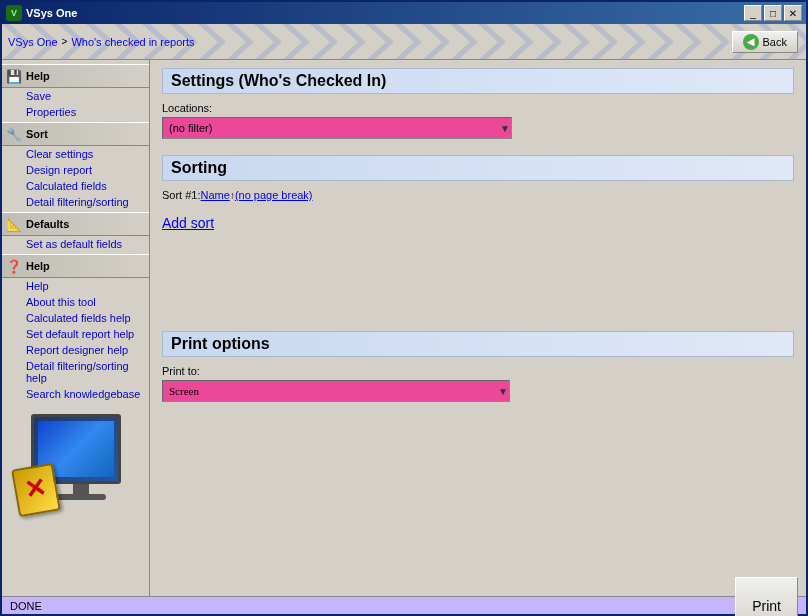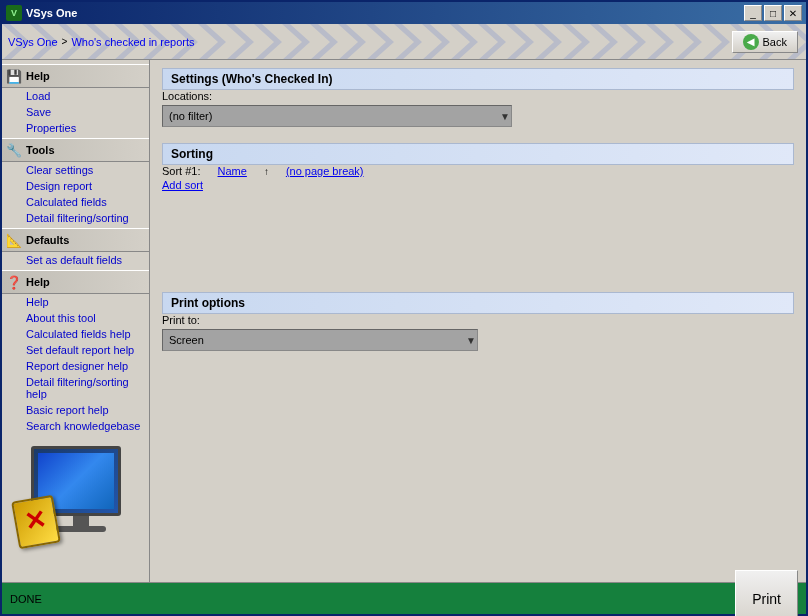--- a/index.html
+++ b/index.html
@@ -162,38 +162,38 @@
       overflow-y: auto;
       background: #d4d0c8;
     }
     .section-block {
       margin-bottom: 16px;
     }
     .section-header {
       background: linear-gradient(to right, #c8d8f0, #e0e8f8);
       border: 1px solid #aab8d0;
       padding: 3px 8px;
-      font-size: 12px;
+      font-size: 16px;
       font-weight: bold;
       color: #000;
-      margin-bottom: 0;
+      margin-bottom: 8px;
     }
     .form-label {
       font-size: 11px;
       color: #000;
       margin-bottom: 3px;
     }
     .dropdown-wrap {
       position: relative;
       display: inline-block;
     }
     .dropdown {
       width: 350px;
       height: 22px;
-      background: #a3a3a3;
+      background: #ec4899;
       border: 1px solid #888;
       border-top-color: #666;
       border-left-color: #666;
       padding: 2px 6px;
       font-size: 11px;
       appearance: none;
       -webkit-appearance: none;
       cursor: pointer;
     }
     .dropdown-arrow {
@@ -201,49 +201,49 @@
       right: 2px;
       top: 50%;
       transform: translateY(-50%);
       pointer-events: none;
       font-size: 10px;
       color: #333;
     }
     .sort-row {
       display: flex;
       align-items: center;
-      gap: 17px;
-      font-size: 11px;
-      margin-bottom: 0;
+      gap: 0;
+      font-size: 11px;
+      margin-bottom: 12px;
     }
     .sort-link {
       color: #0000ee;
       text-decoration: underline;
       cursor: pointer;
     }
     .sort-arrow {
       font-size: 10px;
       color: #000;
     }
     .sort-paren {
       color: #0000ee;
       text-decoration: underline;
       cursor: pointer;
     }
     .add-sort {
       color: #0000ee;
       text-decoration: underline;
       cursor: pointer;
-      font-size: 11px;
+      font-size: 14px;
       margin-top: 2px;
       display: inline-block;
     }
     .status-bar {
-      height: 32px;
-      background: #15803d;
+      height: 18px;
+      background: #c4b5fd;
       border-top: 1px solid #888;
       display: flex;
       align-items: center;
       padding: 0 8px;
       justify-content: space-between;
       flex-shrink: 0;
     }
     .status-text {
       font-size: 11px;
       color: #000;
@@ -300,29 +300,28 @@
 
   <div class="content-area">
 
     <div class="sidebar">
 
       <div class="sidebar-section">
         <div class="sidebar-section-header">
           <span class="sidebar-section-icon">💾</span>
           <span>Help</span>
         </div>
-        <div class="sidebar-item">Load</div>
         <div class="sidebar-item">Save</div>
         <div class="sidebar-item">Properties</div>
       </div>
 
       <div class="sidebar-section">
         <div class="sidebar-section-header">
           <span class="sidebar-section-icon">🔧</span>
-          <span>Tools</span>
+          <span>Sort</span>
         </div>
         <div class="sidebar-item">Clear settings</div>
         <div class="sidebar-item">Design report</div>
         <div class="sidebar-item">Calculated fields</div>
         <div class="sidebar-item">Detail filtering/sorting</div>
       </div>
 
       <div class="sidebar-section">
         <div class="sidebar-section-header">
           <span class="sidebar-section-icon">📐</span>
@@ -335,21 +334,20 @@
         <div class="sidebar-section-header">
           <span class="sidebar-section-icon">❓</span>
           <span>Help</span>
         </div>
         <div class="sidebar-item">Help</div>
         <div class="sidebar-item">About this tool</div>
         <div class="sidebar-item">Calculated fields help</div>
         <div class="sidebar-item">Set default report help</div>
         <div class="sidebar-item">Report designer help</div>
         <div class="sidebar-item">Detail filtering/sorting help</div>
-        <div class="sidebar-item">Basic report help</div>
         <div class="sidebar-item">Search knowledgebase</div>
       </div>
 
       <div style="padding: 10px 4px; display:flex; justify-content:center;">
         <div style="position:relative; width:130px; height:110px;">
 
           <div style="position:absolute; left:20px; top:0; width:90px; height:70px; background:linear-gradient(135deg,#1a3a6a,#2255aa); border:3px solid #444; border-radius:3px;">
             <div style="margin:4px; height:56px; background:linear-gradient(135deg,#1144cc,#3388ee,#1166bb);"></div>
           </div>
 
@@ -391,21 +389,21 @@
           <a class="sort-paren">(no page break)</a>
         </div>
         <a class="add-sort">Add sort</a>
       </div>
 
       <div class="section-block" style="margin-top:100px;">
         <div class="section-header">Print options</div>
 
         <div class="form-label">Print to:</div>
         <div class="dropdown-wrap">
-          <select class="dropdown" style="width:316px;">
+          <select class="dropdown" style="width:348px;font-family:Liberation Serif, serif;">
             <option>Screen</option>
             <option>Printer</option>
             <option>PDF</option>
             <option>Excel</option>
           </select>
           <span class="dropdown-arrow">▼</span>
         </div>
       </div>
     </div>
   </div>

